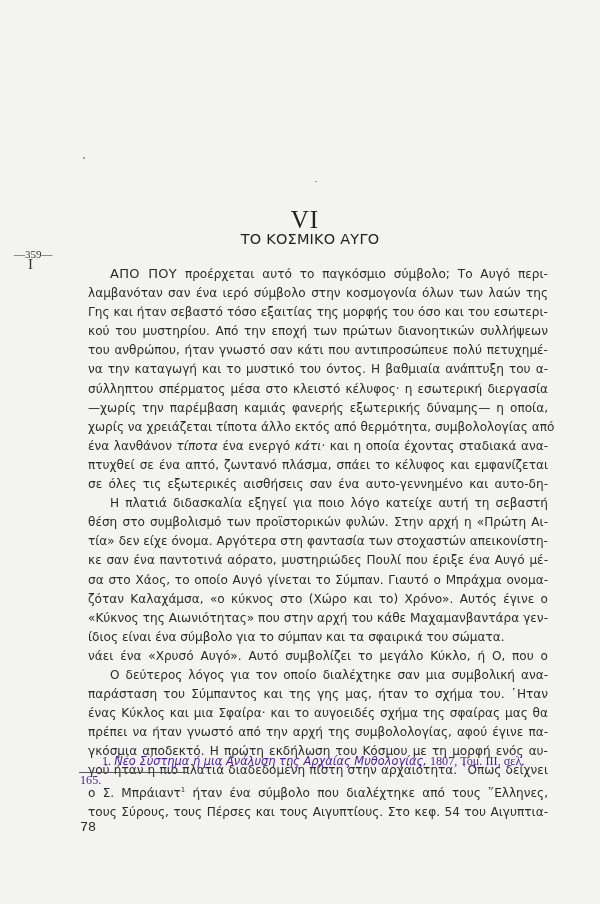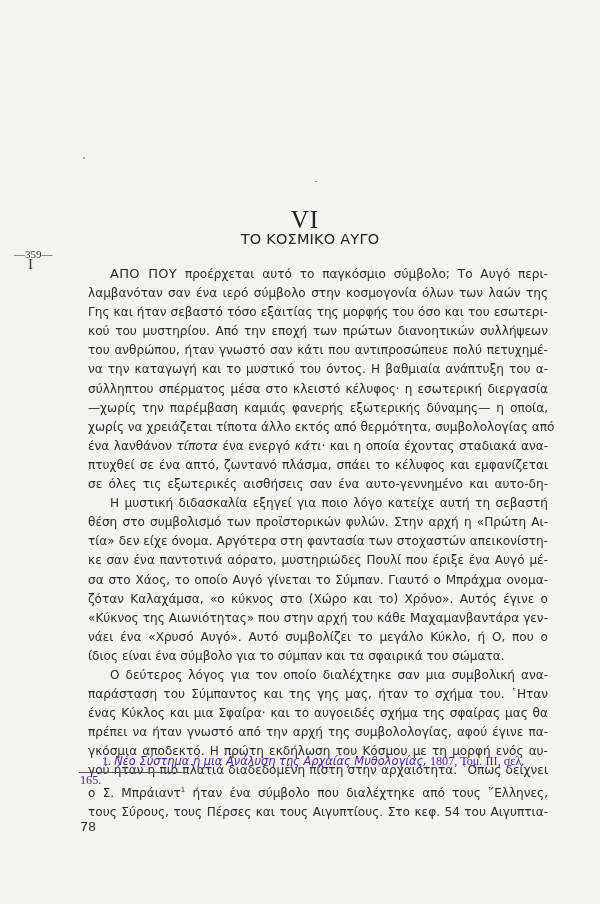--- a/index.html
+++ b/index.html
@@ -73,29 +73,29 @@
   <span class="line">Γης και ήταν σεβαστό τόσο εξαιτίας της μορφής του όσο και του εσωτερι-</span>
   <span class="line">κού του μυστηρίου. Από την εποχή των πρώτων διανοητικών συλλήψεων</span>
   <span class="line">του ανθρώπου, ήταν γνωστό σαν κάτι που αντιπροσώπευε πολύ πετυχημέ-</span>
   <span class="line">να την καταγωγή και το μυστικό του όντος. Η βαθμιαία ανάπτυξη του α-</span>
   <span class="line">σύλληπτου σπέρματος μέσα στο κλειστό κέλυφος· η εσωτερική διεργασία</span>
   <span class="line">—χωρίς την παρέμβαση καμιάς φανερής εξωτερικής δύναμης— η οποία,</span>
   <span class="line">χωρίς να χρειάζεται τίποτα άλλο εκτός από θερμότητα, συμβολολογίας από</span>
   <span class="line"><span>ένα λανθάνον </span><em>τίποτα</em><span> ένα ενεργό </span><em>κάτι·</em><span> και η οποία έχοντας σταδιακά ανα-</span></span>
   <span class="line">πτυχθεί σε ένα απτό, ζωντανό πλάσμα, σπάει το κέλυφος και εμφανίζεται</span>
   <span class="line">σε όλες τις εξωτερικές αισθήσεις σαν ένα αυτο-γεννημένο και αυτο-δη-</span>
-  <span class="line indent">Η μυστική διδασκαλία εξηγεί για ποιο λόγο κατείχε αυτή τη σεβαστή</span>
+  <span class="line indent">Η πλατιά διδασκαλία εξηγεί για ποιο λόγο κατείχε αυτή τη σεβαστή</span>
   <span class="line">θέση στο συμβολισμό των προϊστορικών φυλών. Στην αρχή η «Πρώτη Αι-</span>
   <span class="line">τία» δεν είχε όνομα. Αργότερα στη φαντασία των στοχαστών απεικονίστη-</span>
   <span class="line">κε σαν ένα παντοτινά αόρατο, μυστηριώδες Πουλί που έριξε ένα Αυγό μέ-</span>
   <span class="line">σα στο Χάος, το οποίο Αυγό γίνεται το Σύμπαν. Γιαυτό ο Μπράχμα ονομα-</span>
   <span class="line">ζόταν Καλαχάμσα, «ο κύκνος στο (Χώρο και το) Χρόνο». Αυτός έγινε ο</span>
   <span class="line">«Κύκνος της Αιωνιότητας» που στην αρχή του κάθε Μαχαμανβαντάρα γεν-</span>
+  <span class="line last">ίδιος είναι ένα σύμβολο για το σύμπαν και τα σφαιρικά του σώματα.</span>
   <span class="line">νάει ένα «Χρυσό Αυγό». Αυτό συμβολίζει το μεγάλο Κύκλο, ή Ο, που ο</span>
-  <span class="line last">ίδιος είναι ένα σύμβολο για το σύμπαν και τα σφαιρικά του σώματα.</span>
   <span class="line indent">Ο δεύτερος λόγος για τον οποίο διαλέχτηκε σαν μια συμβολική ανα-</span>
   <span class="line">παράσταση του Σύμπαντος και της γης μας, ήταν το σχήμα του. ῾Ηταν</span>
   <span class="line">ένας Κύκλος και μια Σφαίρα· και το αυγοειδές σχήμα της σφαίρας μας θα</span>
   <span class="line">πρέπει να ήταν γνωστό από την αρχή της συμβολολογίας, αφού έγινε πα-</span>
   <span class="line">γκόσμια αποδεκτό. Η πρώτη εκδήλωση του Κόσμου με τη μορφή ενός αυ-</span>
   <span class="line">γού ήταν η πιο πλατιά διαδεδομένη πίστη στην αρχαιότητα. ῾Οπως δείχνει</span>
   <span class="line"><span>ο Σ. Μπράιαντ</span><sup>1</sup><span> ήταν ένα σύμβολο που διαλέχτηκε από τους ῞Ελληνες,</span></span>
   <span class="line">τους Σύρους, τους Πέρσες και τους Αιγυπτίους. Στο κεφ. 54 του Αιγυπτια-</span>
 </div>
 

